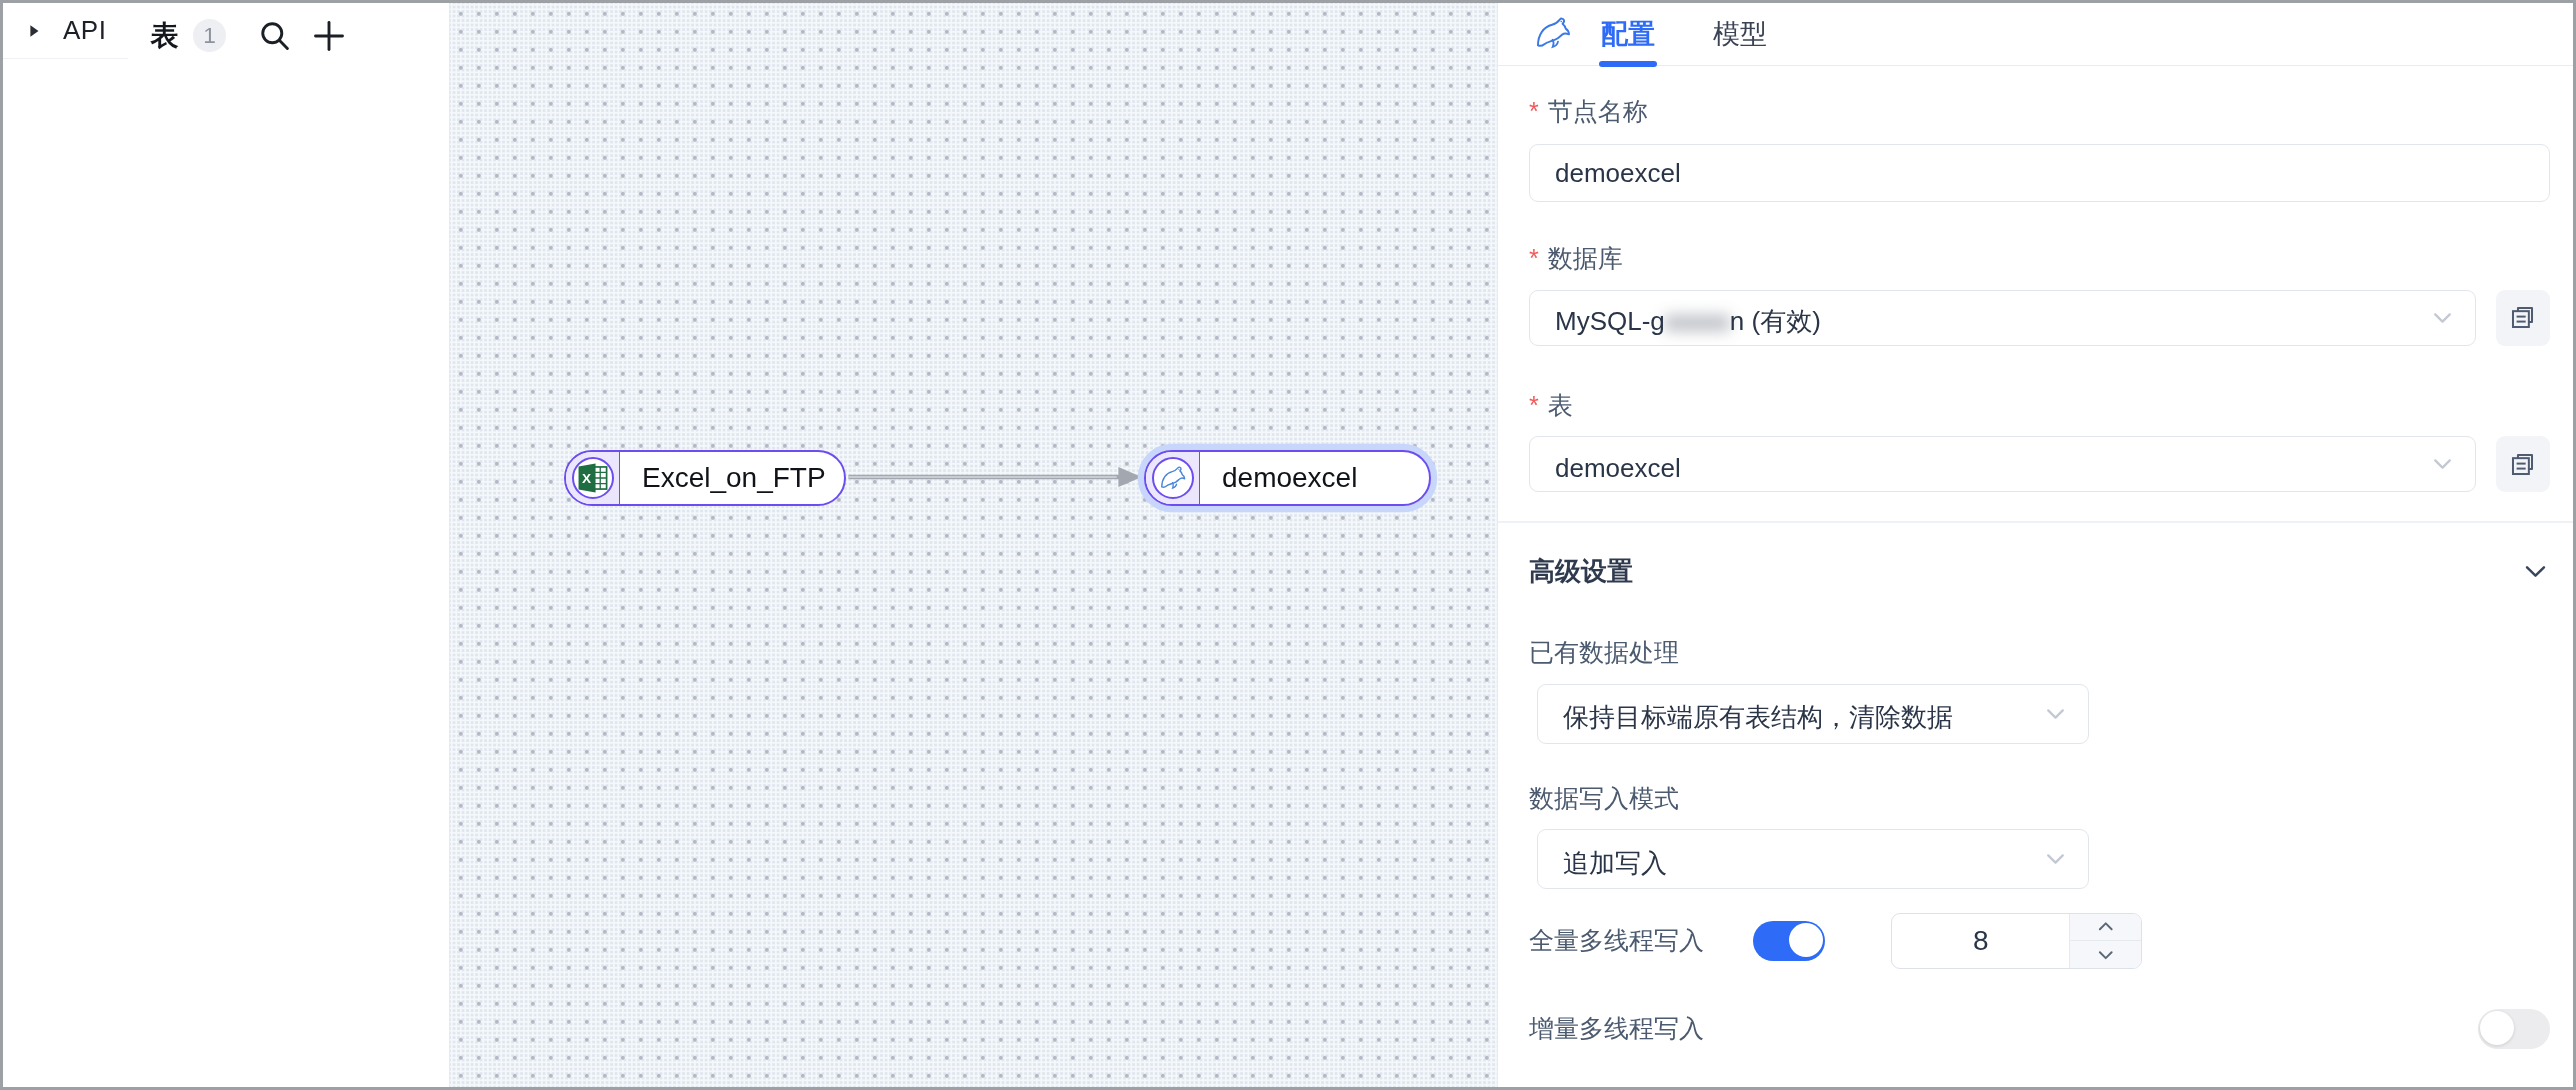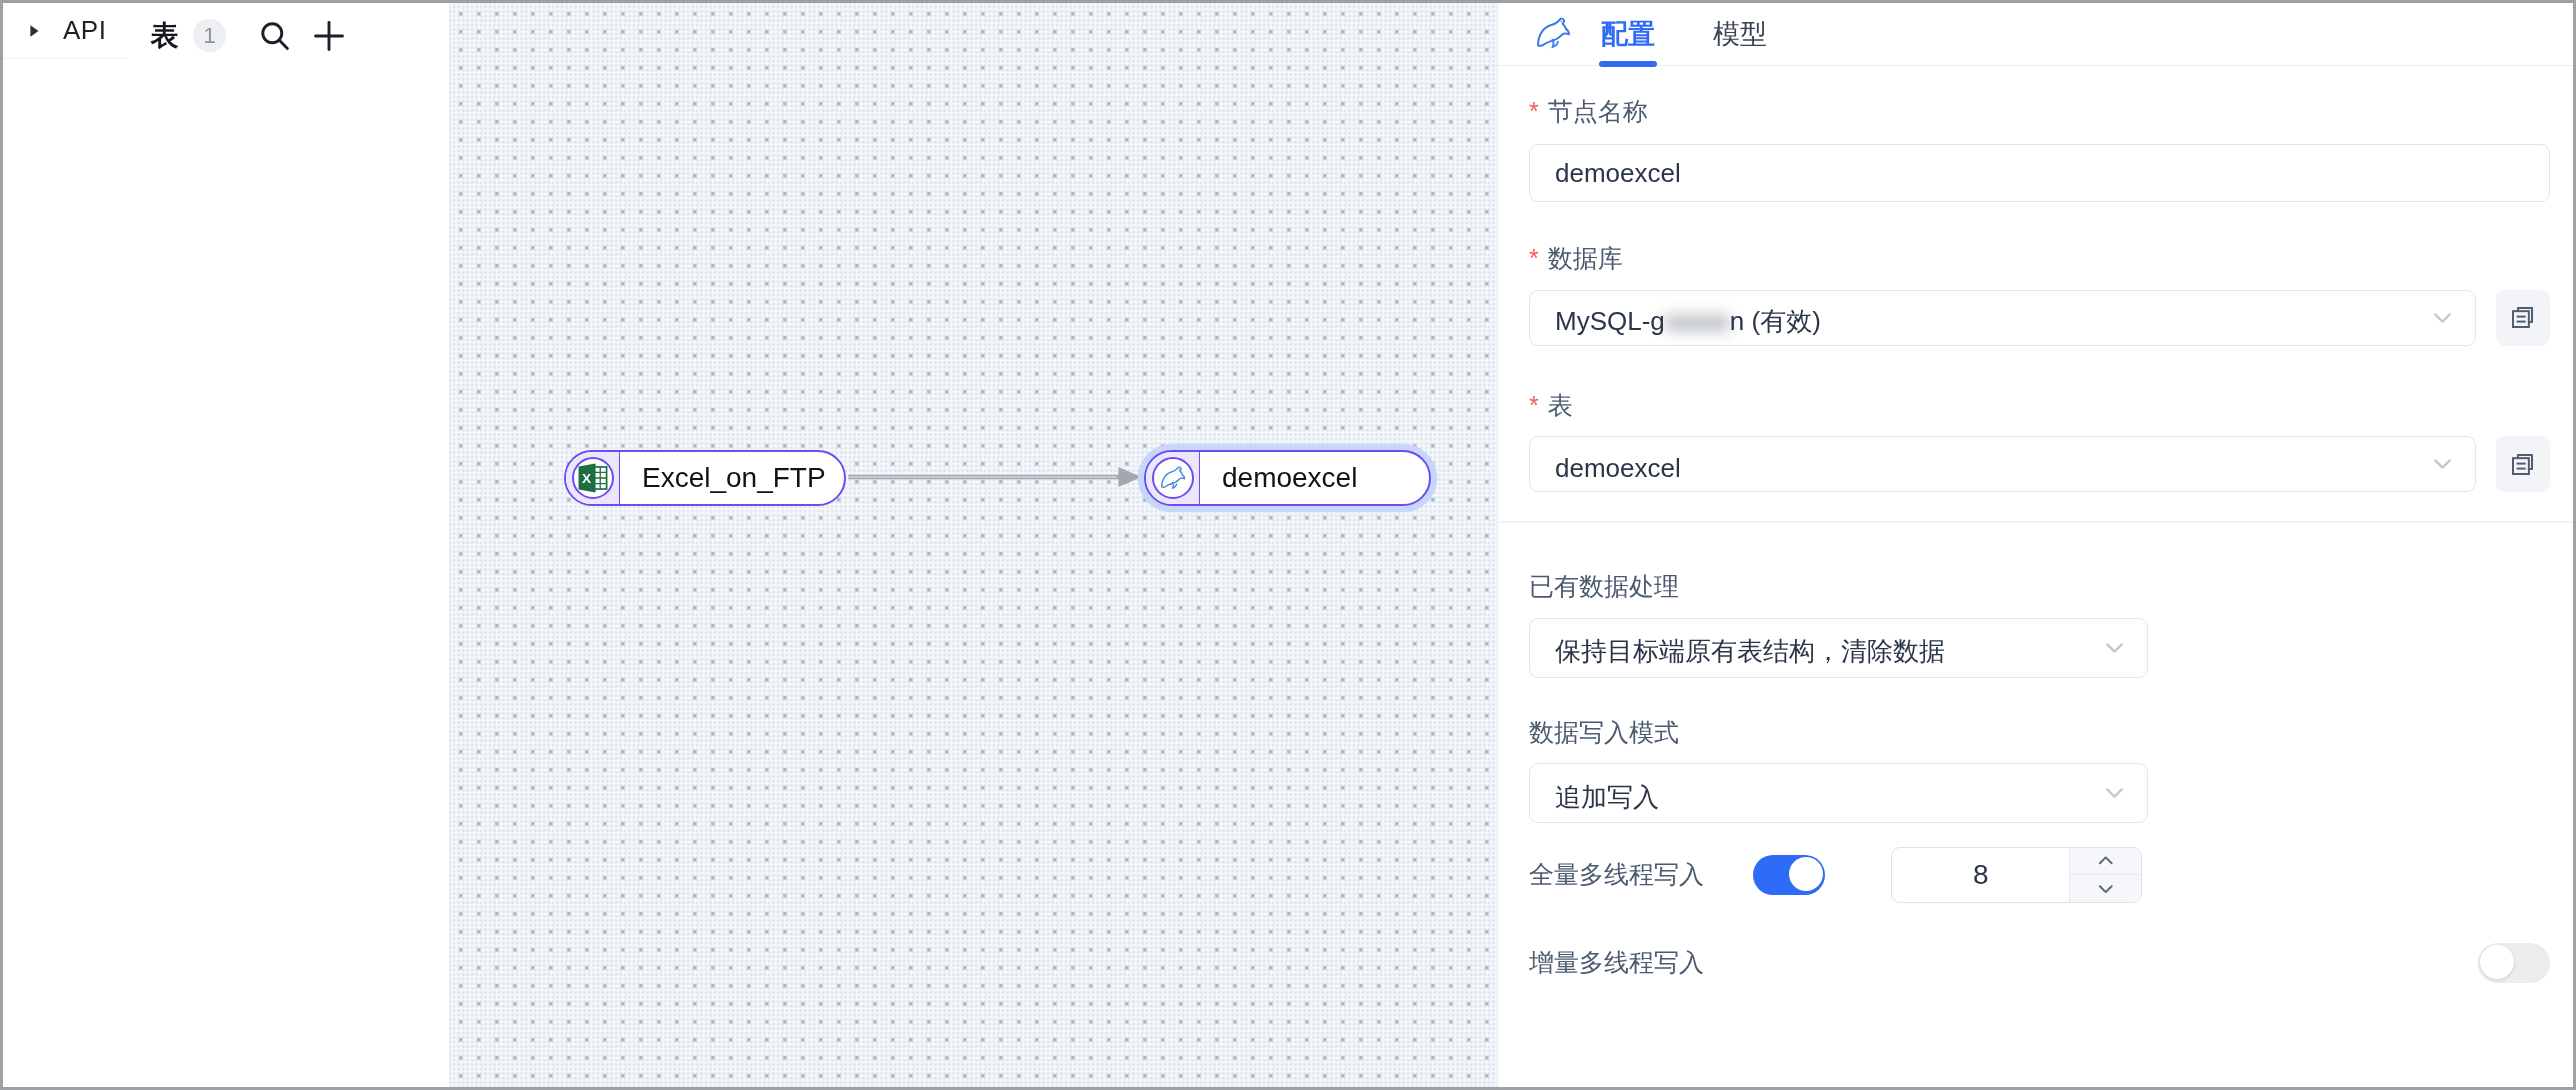--- a/index.html
+++ b/index.html
@@ -52,21 +52,21 @@
   .select-row { display:flex; align-items:center; gap:20px; }
   .select { position:relative; height:56px; border:1.8px solid #e2e6ec; border-radius:9px; background:#fff; display:flex; align-items:center; padding:8px 63px 0 25px; font-size:26px; color:#2a3547; cursor:pointer; }
   .select.grow { flex:1; }
   .select .chev { position:absolute; right:20px; top:50%; transform:translateY(-50%); }
   .copy-btn { width:54px; height:56px; flex:none; border-radius:9px; background:#f2f4f7; display:flex; align-items:center; justify-content:center; cursor:pointer; }
   .blurred { filter:blur(7.2px); user-select:none; }
   .divider { height:1.8px; background:#eef1f5; margin:29px -23.5px 0 -31px; }
   .adv-row { margin-top:31px; display:flex; align-items:center; justify-content:space-between; cursor:pointer; }
   .adv-title { font-size:26px; font-weight:700; color:#2f3a4e; }
   .mt52 { margin-top:47px; } .mt44 { margin-top:40px; } .mt48 { margin-top:43px; } .mt42 { margin-top:38px; } .mt32 { margin-top:29px; }
-  .sel-narrow { margin-top:14.5px; width:619px; height:60px; }
+  .sel-narrow { margin-top:14.5px; width:552px; height:60px;margin-left:8px; }
   .sel-mid { margin-top:14.5px; }
   .toggle-row { display:flex; align-items:center; }
   .toggle-row.first { margin-top:23.5px;gap:33px; }
   .toggle-row.second { margin-top:40px;justify-content:space-between; }
   .toggle { width:72px; height:40px; border-radius:20px; background:#2e6bf6; position:relative; flex:none; margin-left:16.3px; cursor:pointer; }
   .toggle .knob { position:absolute; top:2.7px; right:2.7px; width:34px; height:34px; border-radius:50%; background:#fff; }
   .toggle.off { background:#ececef; }
   .toggle.off .knob { right:auto; left:2.7px; box-shadow:0 0.9px 3.6px rgba(0,0,0,.14); }
   .number-input { margin-left:33px; display:flex; width:251px; height:56px; border:1.8px solid #dde1e8; border-radius:9px; overflow:hidden; background:#fff; }
   .num-value { flex:1; display:flex; align-items:center; justify-content:center; font-size:28px; color:#2a3547; }
@@ -205,20 +205,26 @@
             <path d="M11 9 V5.5 H26.5 V21 H23" stroke="#4e5b70" stroke-width="2.2" stroke-linejoin="round"></path>
             <rect x="5.5" y="9" width="17.5" height="17.5" stroke="#4e5b70" stroke-width="2.2"></rect>
             <line x1="9.5" y1="15" x2="19.5" y2="15" stroke="#4e5b70" stroke-width="2.2"></line>
             <line x1="9.5" y1="20.5" x2="19.5" y2="20.5" stroke="#4e5b70" stroke-width="2.2"></line>
           </svg>
         </div>
       </div>
 
       <div class="divider"></div>
 
+      <div class="adv-row">
+        <span class="adv-title">高级设置</span>
+        <svg width="29" height="29" viewBox="0 0 24 24" fill="none">
+            <path d="M5 8.5 L12 15.5 L19 8.5" stroke="#39455a" stroke-width="2" stroke-linecap="round" stroke-linejoin="round"></path>
+          </svg>
+      </div>
 
       <div class="field-label mt52">已有数据处理</div>
       <div class="select sel-narrow">
         <span>保持目标端原有表结构，清除数据</span>
         <svg class="chev" width="25" height="25" viewBox="0 0 24 24" fill="none">
             <path d="M5 8.5 L12 15.5 L19 8.5" stroke="#c3c8d2" stroke-width="2.2" stroke-linecap="round" stroke-linejoin="round"></path>
           </svg>
       </div>
 
       <div class="field-label mt42">数据写入模式</div>

